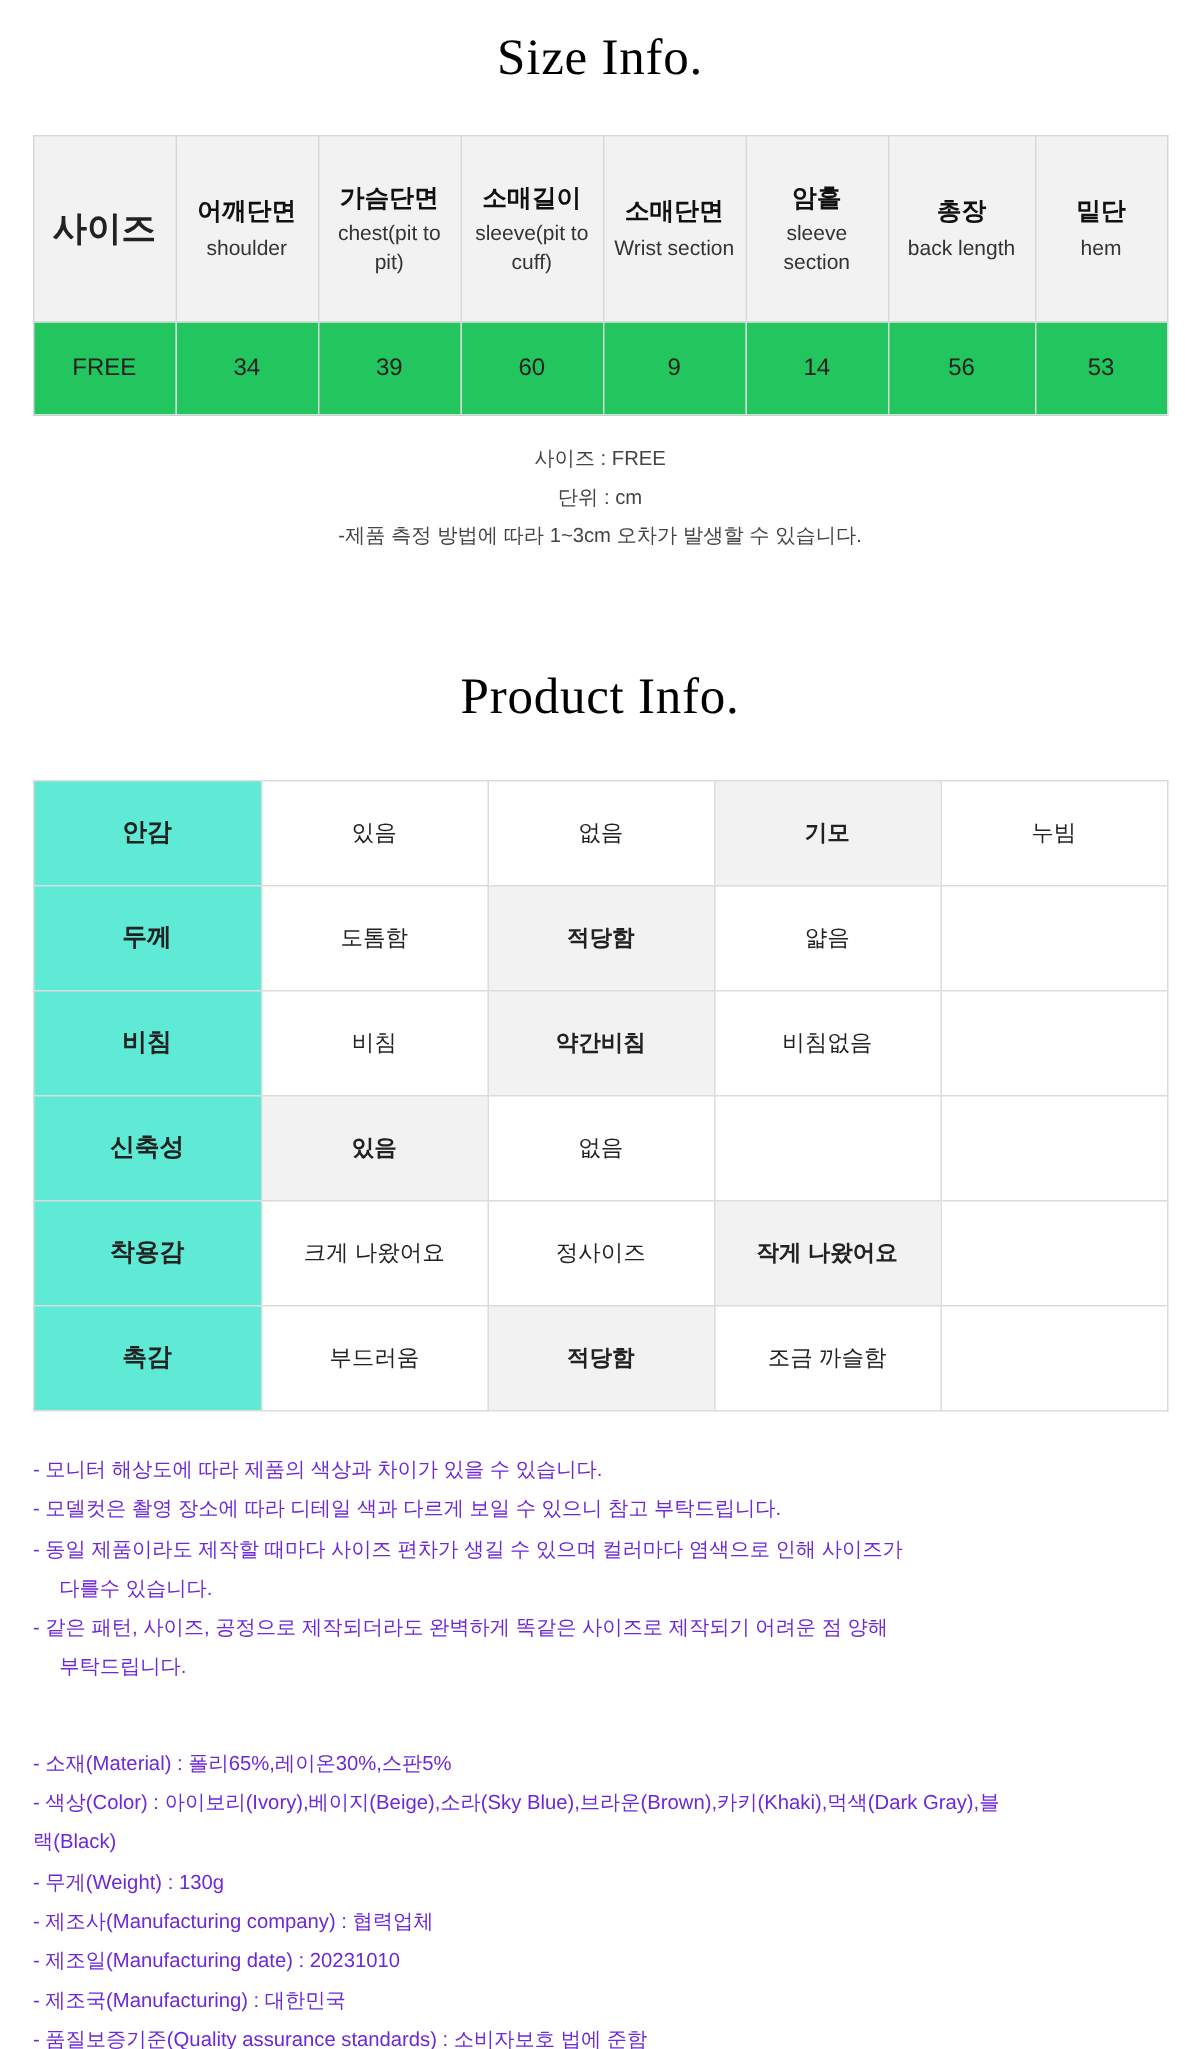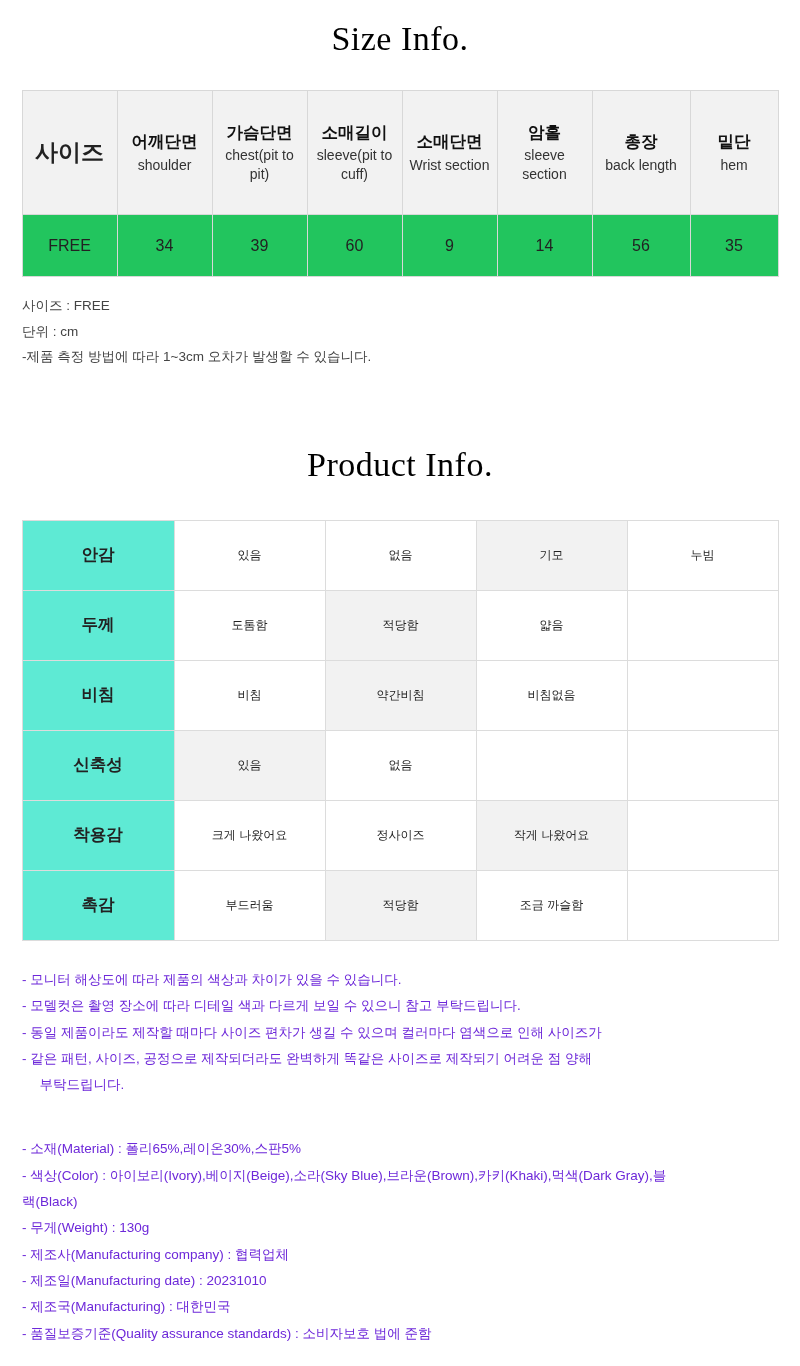--- a/index.html
+++ b/index.html
@@ -75,42 +75,43 @@
     font-size: 16px;
     background: #22c55e;
   }
 
   .notes {
     width: 756px;
     margin: 16px auto 0;
     font-size: 13.5px;
     line-height: 1.9;
     color: #444;
+    text-align: center;
   }
   .notes div { white-space: pre-wrap; }
 
   
   #product-table td {
     border: 1px solid #dcdcdc;
     text-align: center;
     vertical-align: middle;
     height: 70px;
-    font-size: 12px;
+    font-size: 15px;
     color: #222;
   }
   #product-table td.label {
     background: #5eead4;
     font-weight: bold;
     font-size: 16.5px;
     width: 152px;
   }
   #product-table td.opt { background: #ffffff; }
   #product-table td.opt.sel {
     background: #f2f2f2;
-    font-weight: normal;
+    font-weight: bold;
     margin-left: 44px;
   }
   #product-table td.blank { background: #ffffff; border: 1px solid #dcdcdc; }
 
   .desc-block {
     width: 756px;
     margin: 0 auto;
     font-size: 13.5px;
     line-height: 1.95;
     color: #6d28d9;
@@ -175,21 +176,21 @@
         </td>
       </tr>
       <tr class="data-row">
         <td>FREE</td>
         <td>34</td>
         <td>39</td>
         <td>60</td>
         <td>9</td>
         <td>14</td>
         <td>56</td>
-        <td>35</td>
+        <td>53</td>
       </tr>
     </tbody>
   </table>
 
   <div class="notes">
     <div>사이즈 : FREE</div>
     <div>단위 : cm</div>
     <div>-제품 측정 방법에 따라 1~3cm 오차가 발생할 수 있습니다.</div>
   </div>
 
@@ -248,20 +249,21 @@
         <td class="opt">조금 까슬함</td>
         <td class="blank"></td>
       </tr>
     </tbody>
   </table>
 
   <div class="desc-block" id="caution-block">
     <div class="desc-line">- 모니터 해상도에 따라 제품의 색상과 차이가 있을 수 있습니다.</div>
     <div class="desc-line">- 모델컷은 촬영 장소에 따라 디테일 색과 다르게 보일 수 있으니 참고 부탁드립니다.</div>
     <div class="desc-line">- 동일 제품이라도 제작할 때마다 사이즈 편차가 생길 수 있으며 컬러마다 염색으로 인해 사이즈가</div>
+    <div class="desc-line desc-indent">  다를수 있습니다.</div>
     <div class="desc-line">- 같은 패턴, 사이즈, 공정으로 제작되더라도 완벽하게 똑같은 사이즈로 제작되기 어려운 점 양해</div>
     <div class="desc-line desc-indent">  부탁드립니다.</div>
   </div>
 
   <div class="desc-block" id="material-block">
     <div class="desc-line">- 소재(Material) : 폴리65%,레이온30%,스판5%</div>
     <div class="desc-line">- 색상(Color) : 아이보리(Ivory),베이지(Beige),소라(Sky Blue),브라운(Brown),카키(Khaki),먹색(Dark Gray),블</div>
     <div class="desc-line">랙(Black)</div>
     <div class="desc-line">- 무게(Weight) : 130g</div>
     <div class="desc-line">- 제조사(Manufacturing company) : 협력업체</div>

